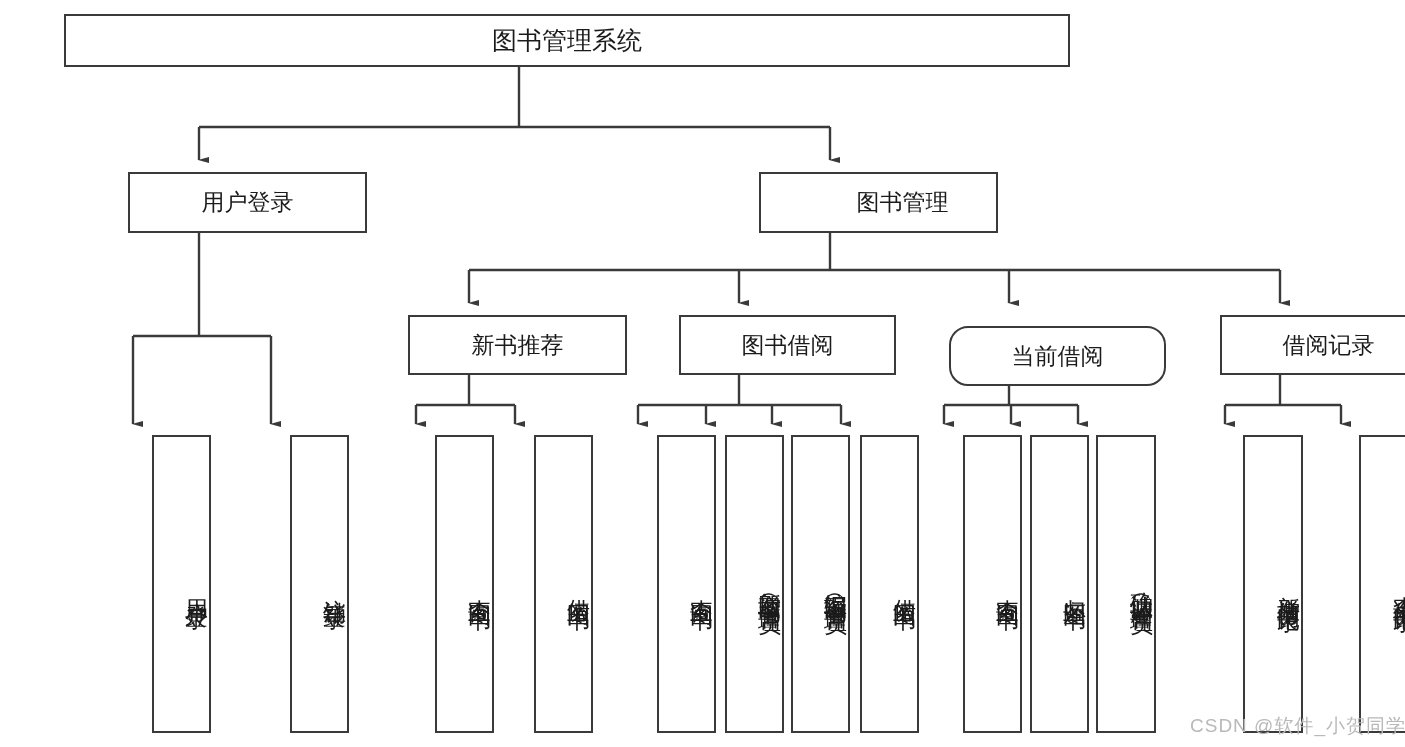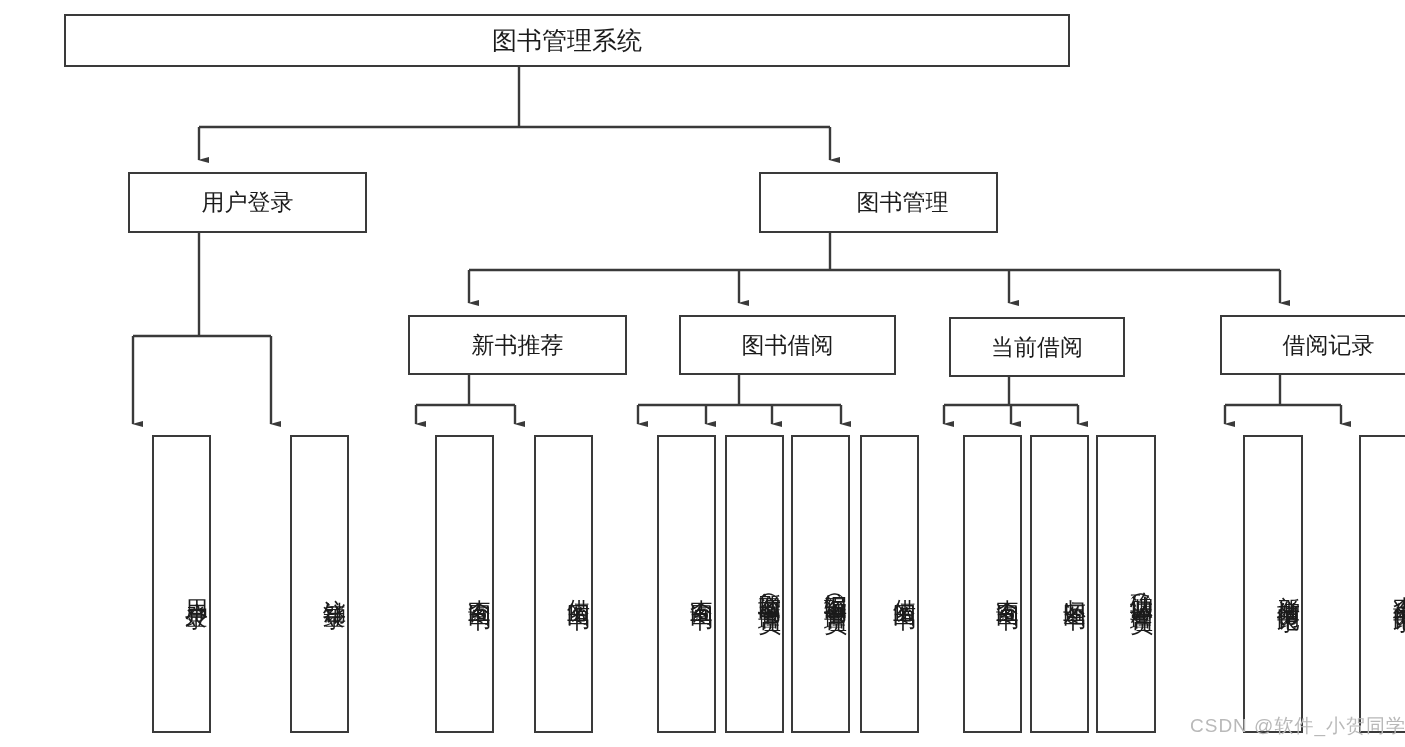--- a/index.html
+++ b/index.html
@@ -129,21 +129,21 @@
   <div class="node level2" style="left:711px; top:172px; width:239px; height:61px;padding-left:48px;">
     <span>图书管理</span>
   </div>
 
   <div class="node level3" style="left:631px; top:315px; width:217px; height:60px;">
     <span>图书借阅</span>
   </div>
   <div class="node level3" style="left:360px; top:315px; width:219px; height:60px;">
     <span>新书推荐</span>
   </div>
-  <div class="node level3" style="left:901px; top:317px; width:176px; height:60px;">
+  <div class="node level3" style="left:901px; top:326px; width:217px; height:60px;border-radius:19px;">
     <span>当前借阅</span>
   </div>
   <div class="node level3" style="left:1172px; top:315px; width:217px; height:60px;">
     <span>借阅记录</span>
   </div>
 
   <div class="node leaf" style="left:104px; top:435px; width:59px; height:298px;">
     <span class="vtext">用户登录</span>
   </div>
   <div class="node leaf" style="left:242px; top:435px; width:59px; height:298px;">

